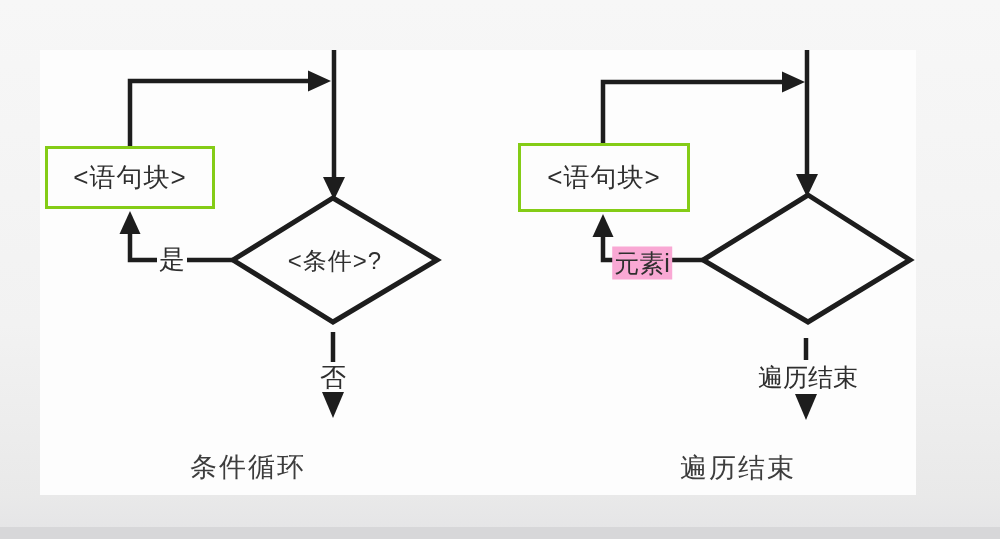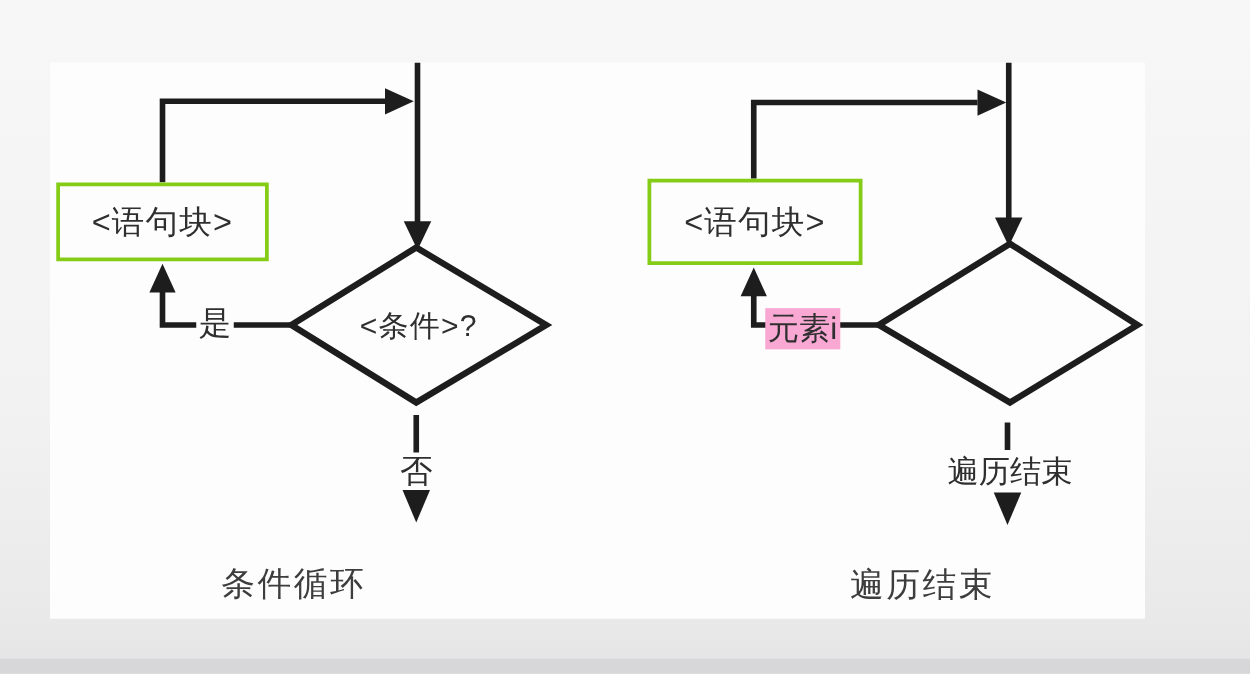--- a/index.html
+++ b/index.html
@@ -35,21 +35,21 @@
   .cond-left{left:295px;top:211px;font-size:24px;letter-spacing:1px;}
   .cond-right{left:768px;top:212px;font-size:23px;line-height:30px;text-align:center;}
   .yes-label{left:132px;top:209px;font-size:26px;background:#fdfdfd;padding:0 2px;}
   .elem-label{left:602px;top:213px;font-size:25px;background:#f9a8d4;padding:0 2px;}
   .no-label{left:293px;top:327px;font-size:26px;}
   .end-label{left:768px;top:327px;font-size:25px;}
   .caption{
     position:absolute;transform:translate(-50%,-50%);
     font-size:27px;color:#3d3d3d;letter-spacing:2px;white-space:nowrap;
   }
-  .caption-left{left:195px;top:417px;}
+  .caption-left{left:208px;top:417px;}
   .caption-right{left:698px;top:418px;}
 </style>
 </head>
 <body>
 
 <div class="panel">
 
   <svg class="connectors" viewBox="0 0 876 445" aria-hidden="true">
 
     <g>

